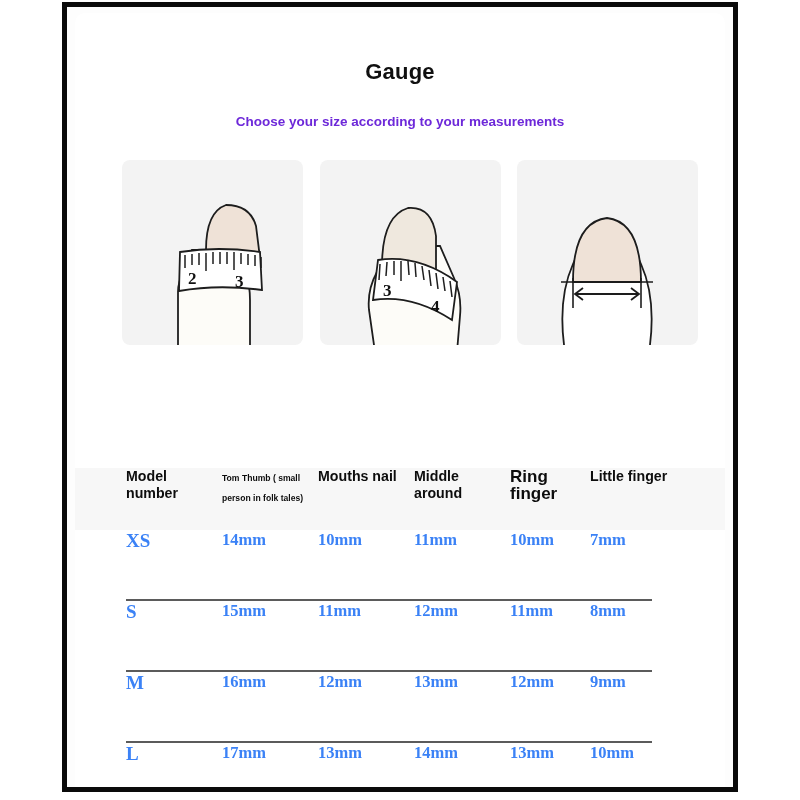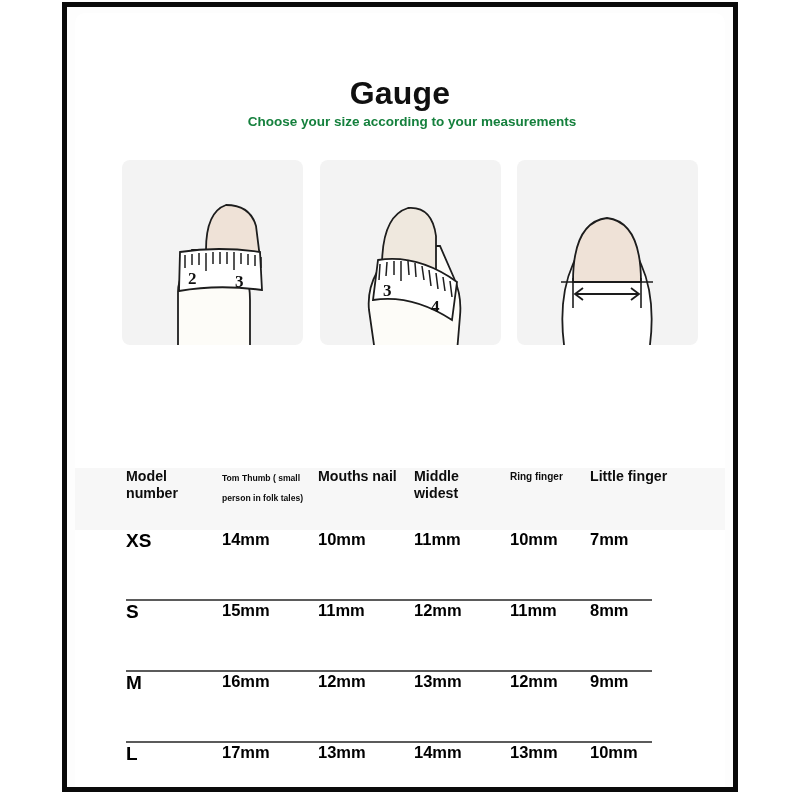--- a/index.html
+++ b/index.html
@@ -50,38 +50,38 @@
     width: 650px;
     height: 770px;
     background: #ffffff;
     border-radius: 10px;
   }
 
   
   .title {
     position: absolute;
     left: 0;
-    top: 62px;
+    top: 46px;
     width: 650px;
     text-align: center;
-    font-size: 32px;
+    font-size: 22px;
     font-weight: bold;
     color: #101010;
     letter-spacing: 0.2px;
   }
 
   .subtitle {
     position: absolute;
-    left: 12px;
+    left: 0;
     top: 101px;
     width: 650px;
     text-align: center;
     font-size: 13.5px;
     font-weight: bold;
-    color: #15803d;
+    color: #6d28d9;
   }
 
   
   .panels {
     position: absolute;
     left: 47px;
     top: 147px;
     width: 576px;
     height: 185px;
     display: flex;
@@ -157,29 +157,30 @@
   .c5 { width: 100px; }
 
   .th {
     font-weight: bold;
     color: #0d0d0d;
     line-height: 17px;
     padding-right: 4px;
     box-sizing: border-box;
   }
   .th.big   { font-size: 14.2px; }
-  .th.mid   { font-size: 10px; }
+  .th.mid   { font-size: 17px; }
   .th.small { font-size: 8.6px; line-height: 20px; }
 
   .td {
     font-size: 16.5px;
     font-weight: bold;
-    color: #000000;
+    color: #3b82f6;
     box-sizing: border-box;
     padding-right: 4px;
+    font-family: Liberation Serif, serif;
   }
   .td.model { font-size: 19px; }
 </style>
 </head>
 <body>
 
 <div id="page">
   <div class="frame">
     <div class="card">
       <div class="card-inner">
@@ -263,21 +264,21 @@
         </div>
 
 
         <div class="table">
 
           <div class="thead">
             <div class="cells">
               <div class="th big c0">Model number</div>
               <div class="th small c1">Tom Thumb ( small person in folk tales)</div>
               <div class="th big c2">Mouths nail</div>
-              <div class="th big c3">Middle widest</div>
+              <div class="th big c3">Middle around</div>
               <div class="th mid c4">Ring finger</div>
               <div class="th big c5">Little finger</div>
             </div>
           </div>
 
           <div class="trow">
             <div class="cells">
               <div class="td model c0">XS</div>
               <div class="td c1">14mm</div>
               <div class="td c2">10mm</div>

